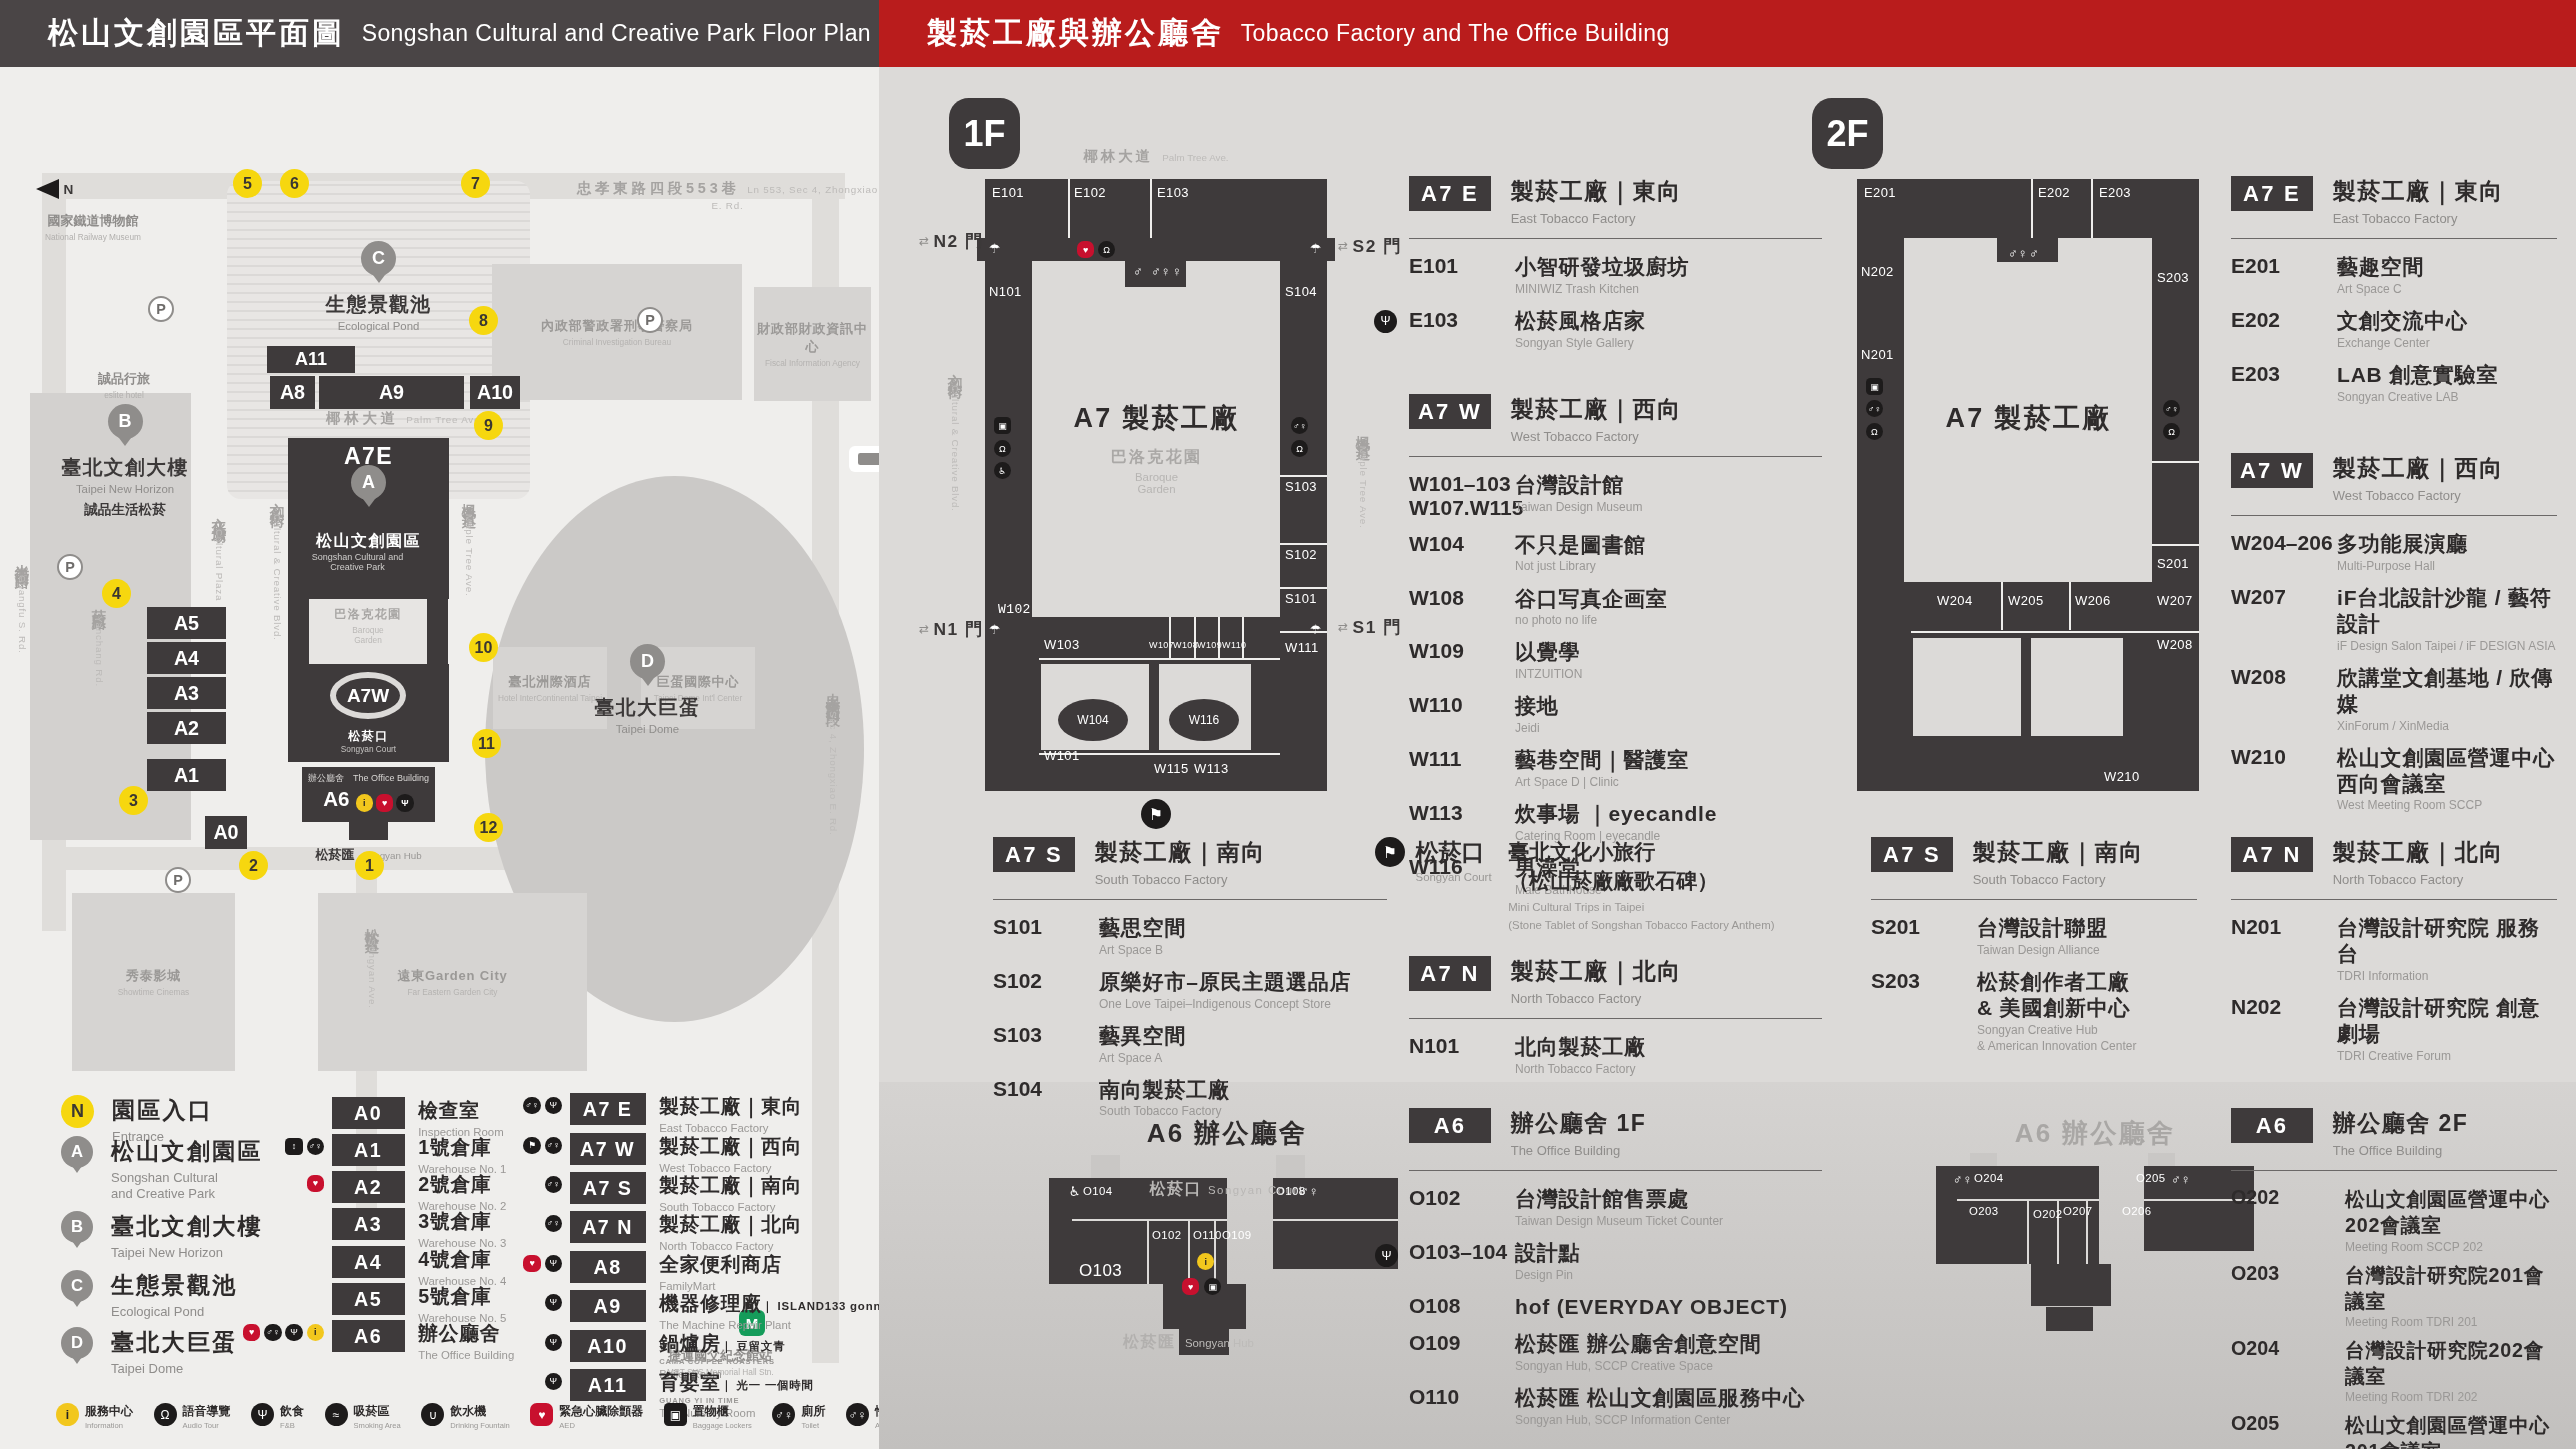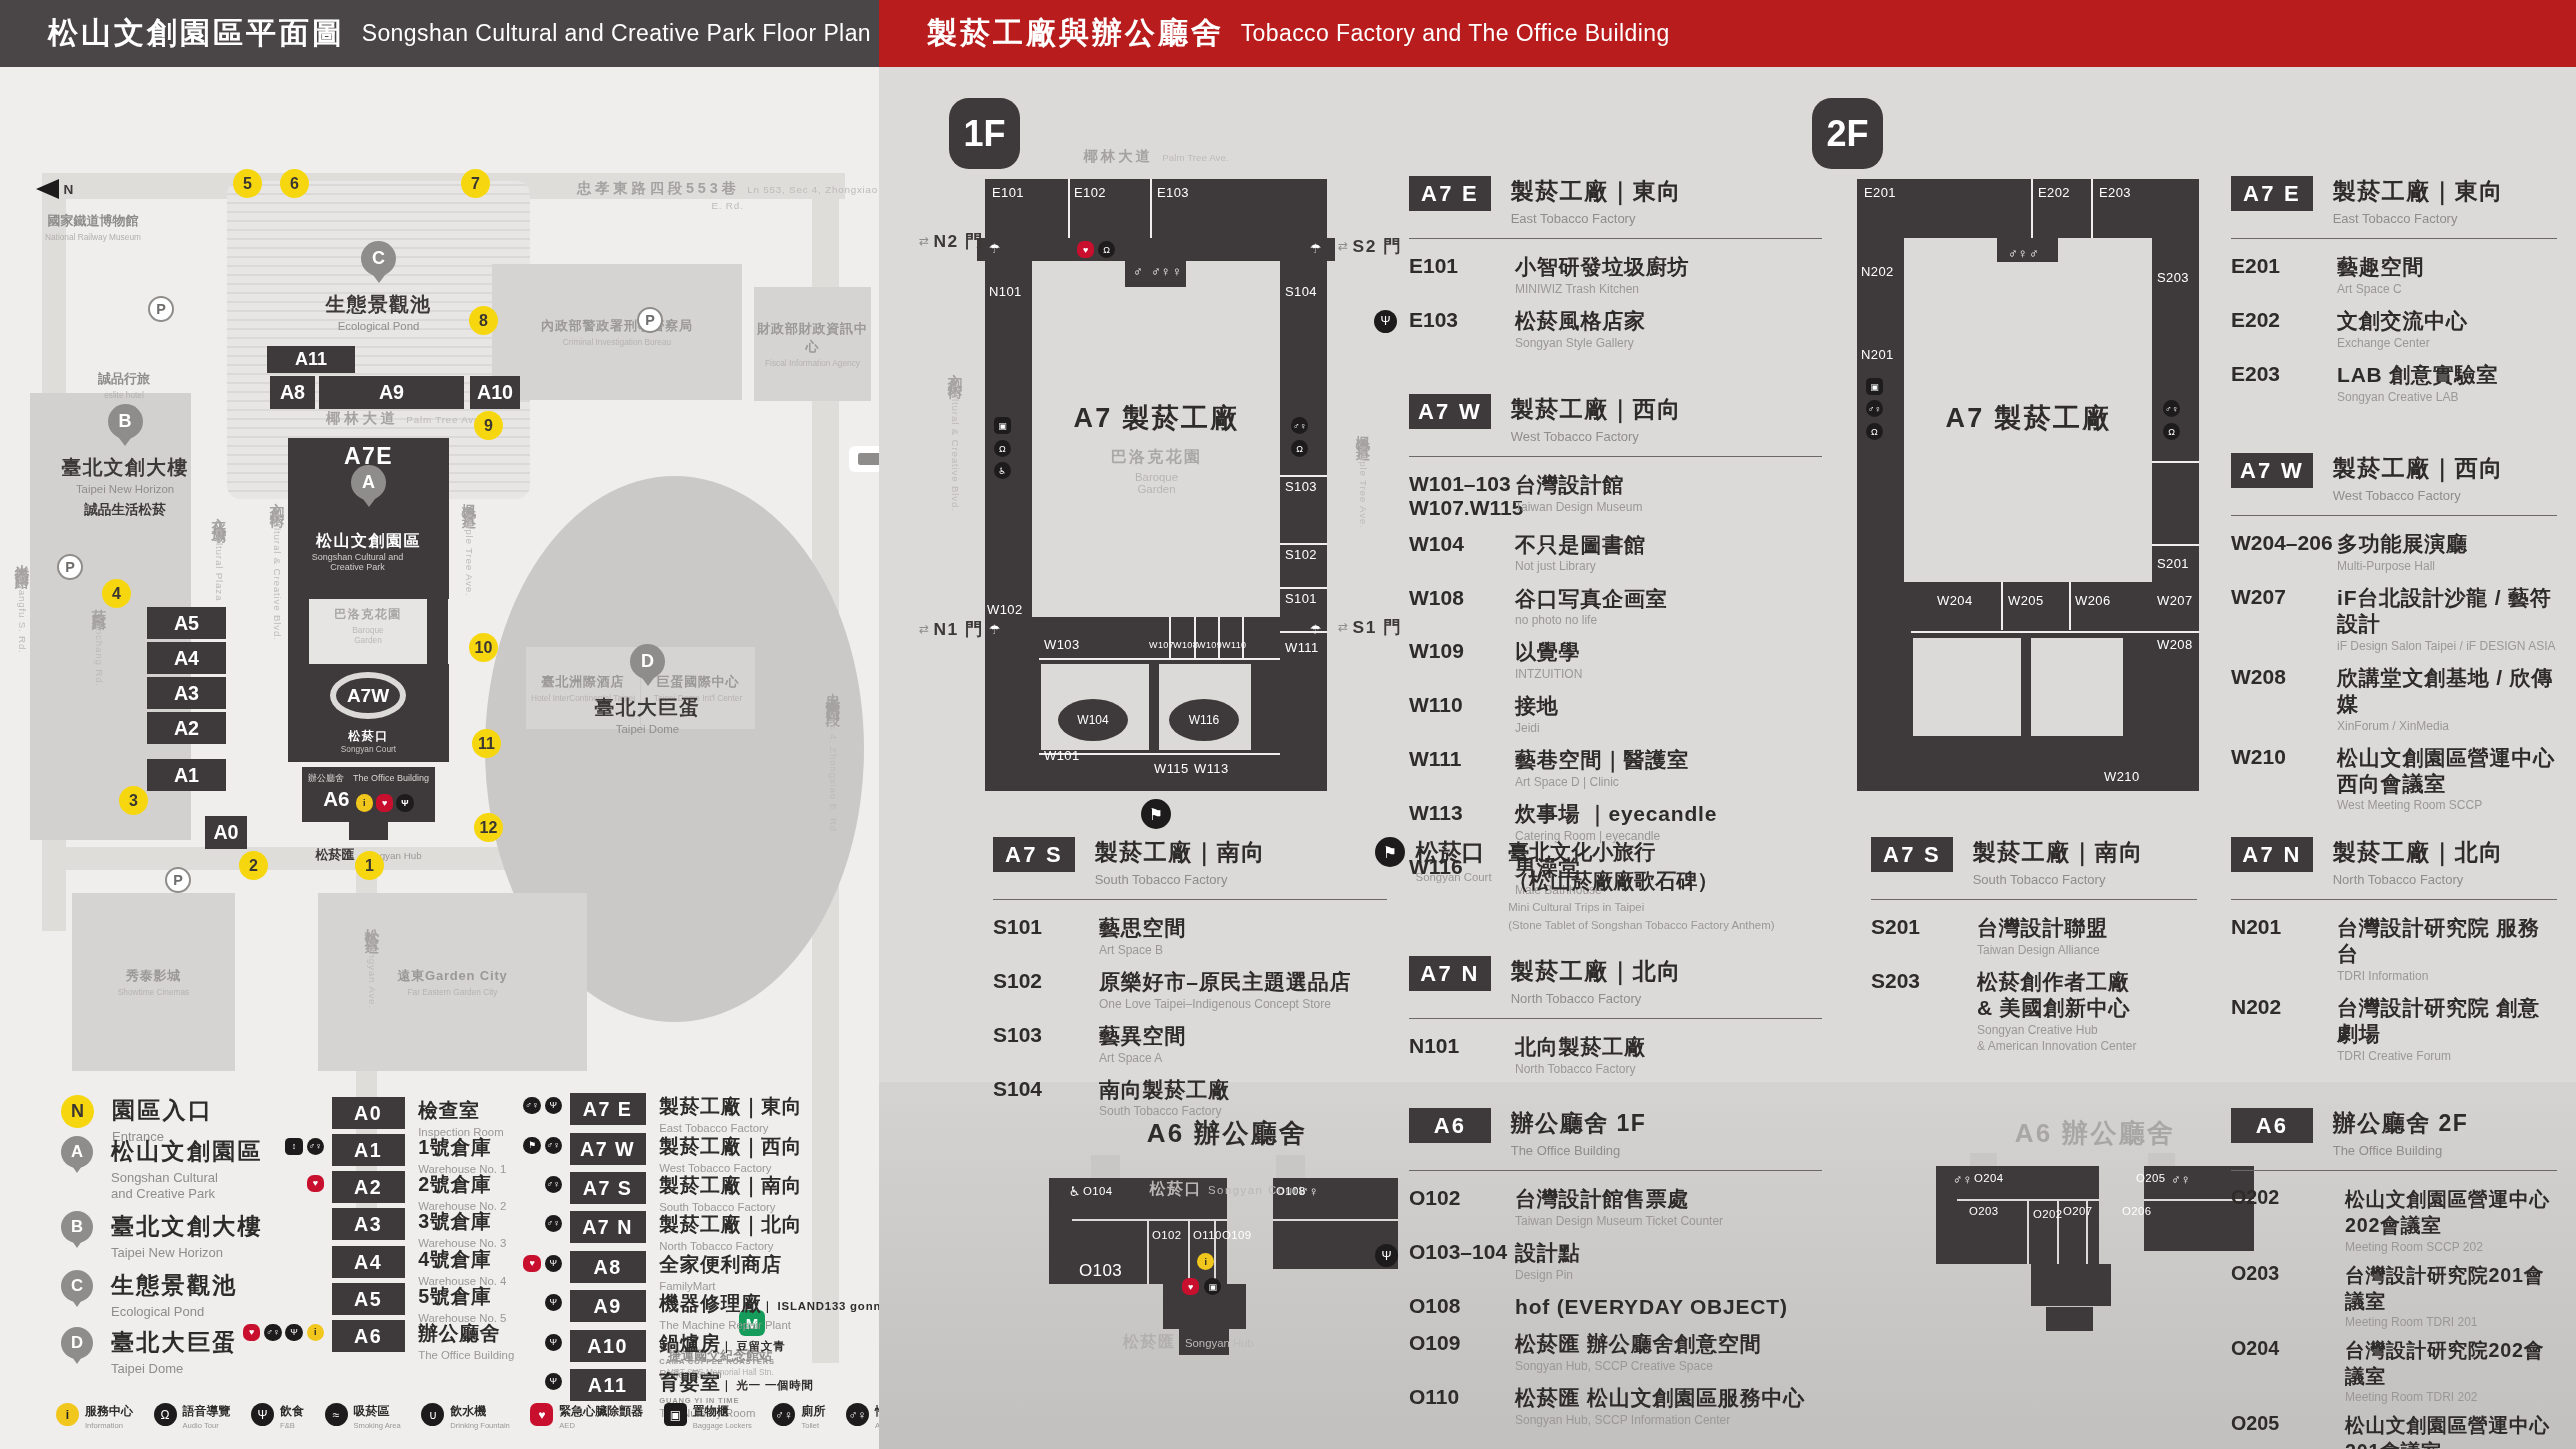--- a/index.html
+++ b/index.html
@@ -162,21 +162,21 @@
 
   <div>
       <div class="nb" style="left: 492px; top: 197px; width: 250px; height: 136px;">
         <span class="zh">內政部警政署刑事警察局</span>
         <span class="en">Criminal Investigation Bureau</span>
       </div>
       <div class="nb" style="left: 754px; top: 220px; width: 117px; height: 114px;">
         <span class="zh">財政部財政資訊中心</span>
         <span class="en">Fiscal Information Agency</span>
       </div>
-      <div class="nb" style="left: 526px; top: 580px; width: 114px; height: 82px;">
+      <div class="nb" style="left: 493px; top: 580px; width: 114px; height: 82px;">
         <span class="zh">臺北洲際酒店</span>
         <span class="en">Hotel InterContinental Taipei</span>
       </div>
       <div class="nb" style="left: 641px; top: 580px; width: 114px; height: 82px;">
         <span class="zh">巨蛋國際中心</span>
         <span class="en">Taipei Dome Int'l Center</span>
       </div>
       <div class="nb" style="left: 72px; top: 826px; width: 163px; height: 178px;">
         <span class="zh">秀泰影城</span>
         <span class="en">Showtime Cinemas</span>
@@ -675,21 +675,21 @@
     <span class="t1">A7 製菸工廠</span>
     <span class="t2">巴洛克花園</span>
     <span class="t3" style="white-space:pre-line">Baroque
 Garden</span>
   </div>
   <div>
       <div class="rm" style="left: 15px; top: 12px;">E101</div>
       <div class="rm" style="left: 97px; top: 12px;">E102</div>
       <div class="rm" style="left: 180px; top: 12px;">E103</div>
       <div class="rm" style="left: 12px; top: 111px;">N101</div>
-      <div class="rm" style="left: 10px; top: 429px;">W102</div>
+      <div class="rm" style="left: 21px; top: 429px; font-family: Liberation Mono, monospace;">W102</div>
       <div class="rm" style="left: 308px; top: 111px;">S104</div>
       <div class="rm" style="left: 308px; top: 306px;">S103</div>
       <div class="rm" style="left: 308px; top: 374px;">S102</div>
       <div class="rm" style="left: 308px; top: 418px;">S101</div>
       <div class="rm" style="left: 67px; top: 464px;">W103</div>
       <div class="rm small" style="left: 172px; top: 467px;">W107</div>
       <div class="rm small" style="left: 196px; top: 467px;">W108</div>
       <div class="rm small" style="left: 220px; top: 467px;">W109</div>
       <div class="rm small" style="left: 245px; top: 467px;">W110</div>
       <div class="rm" style="left: 308px; top: 467px;">W111</div>

